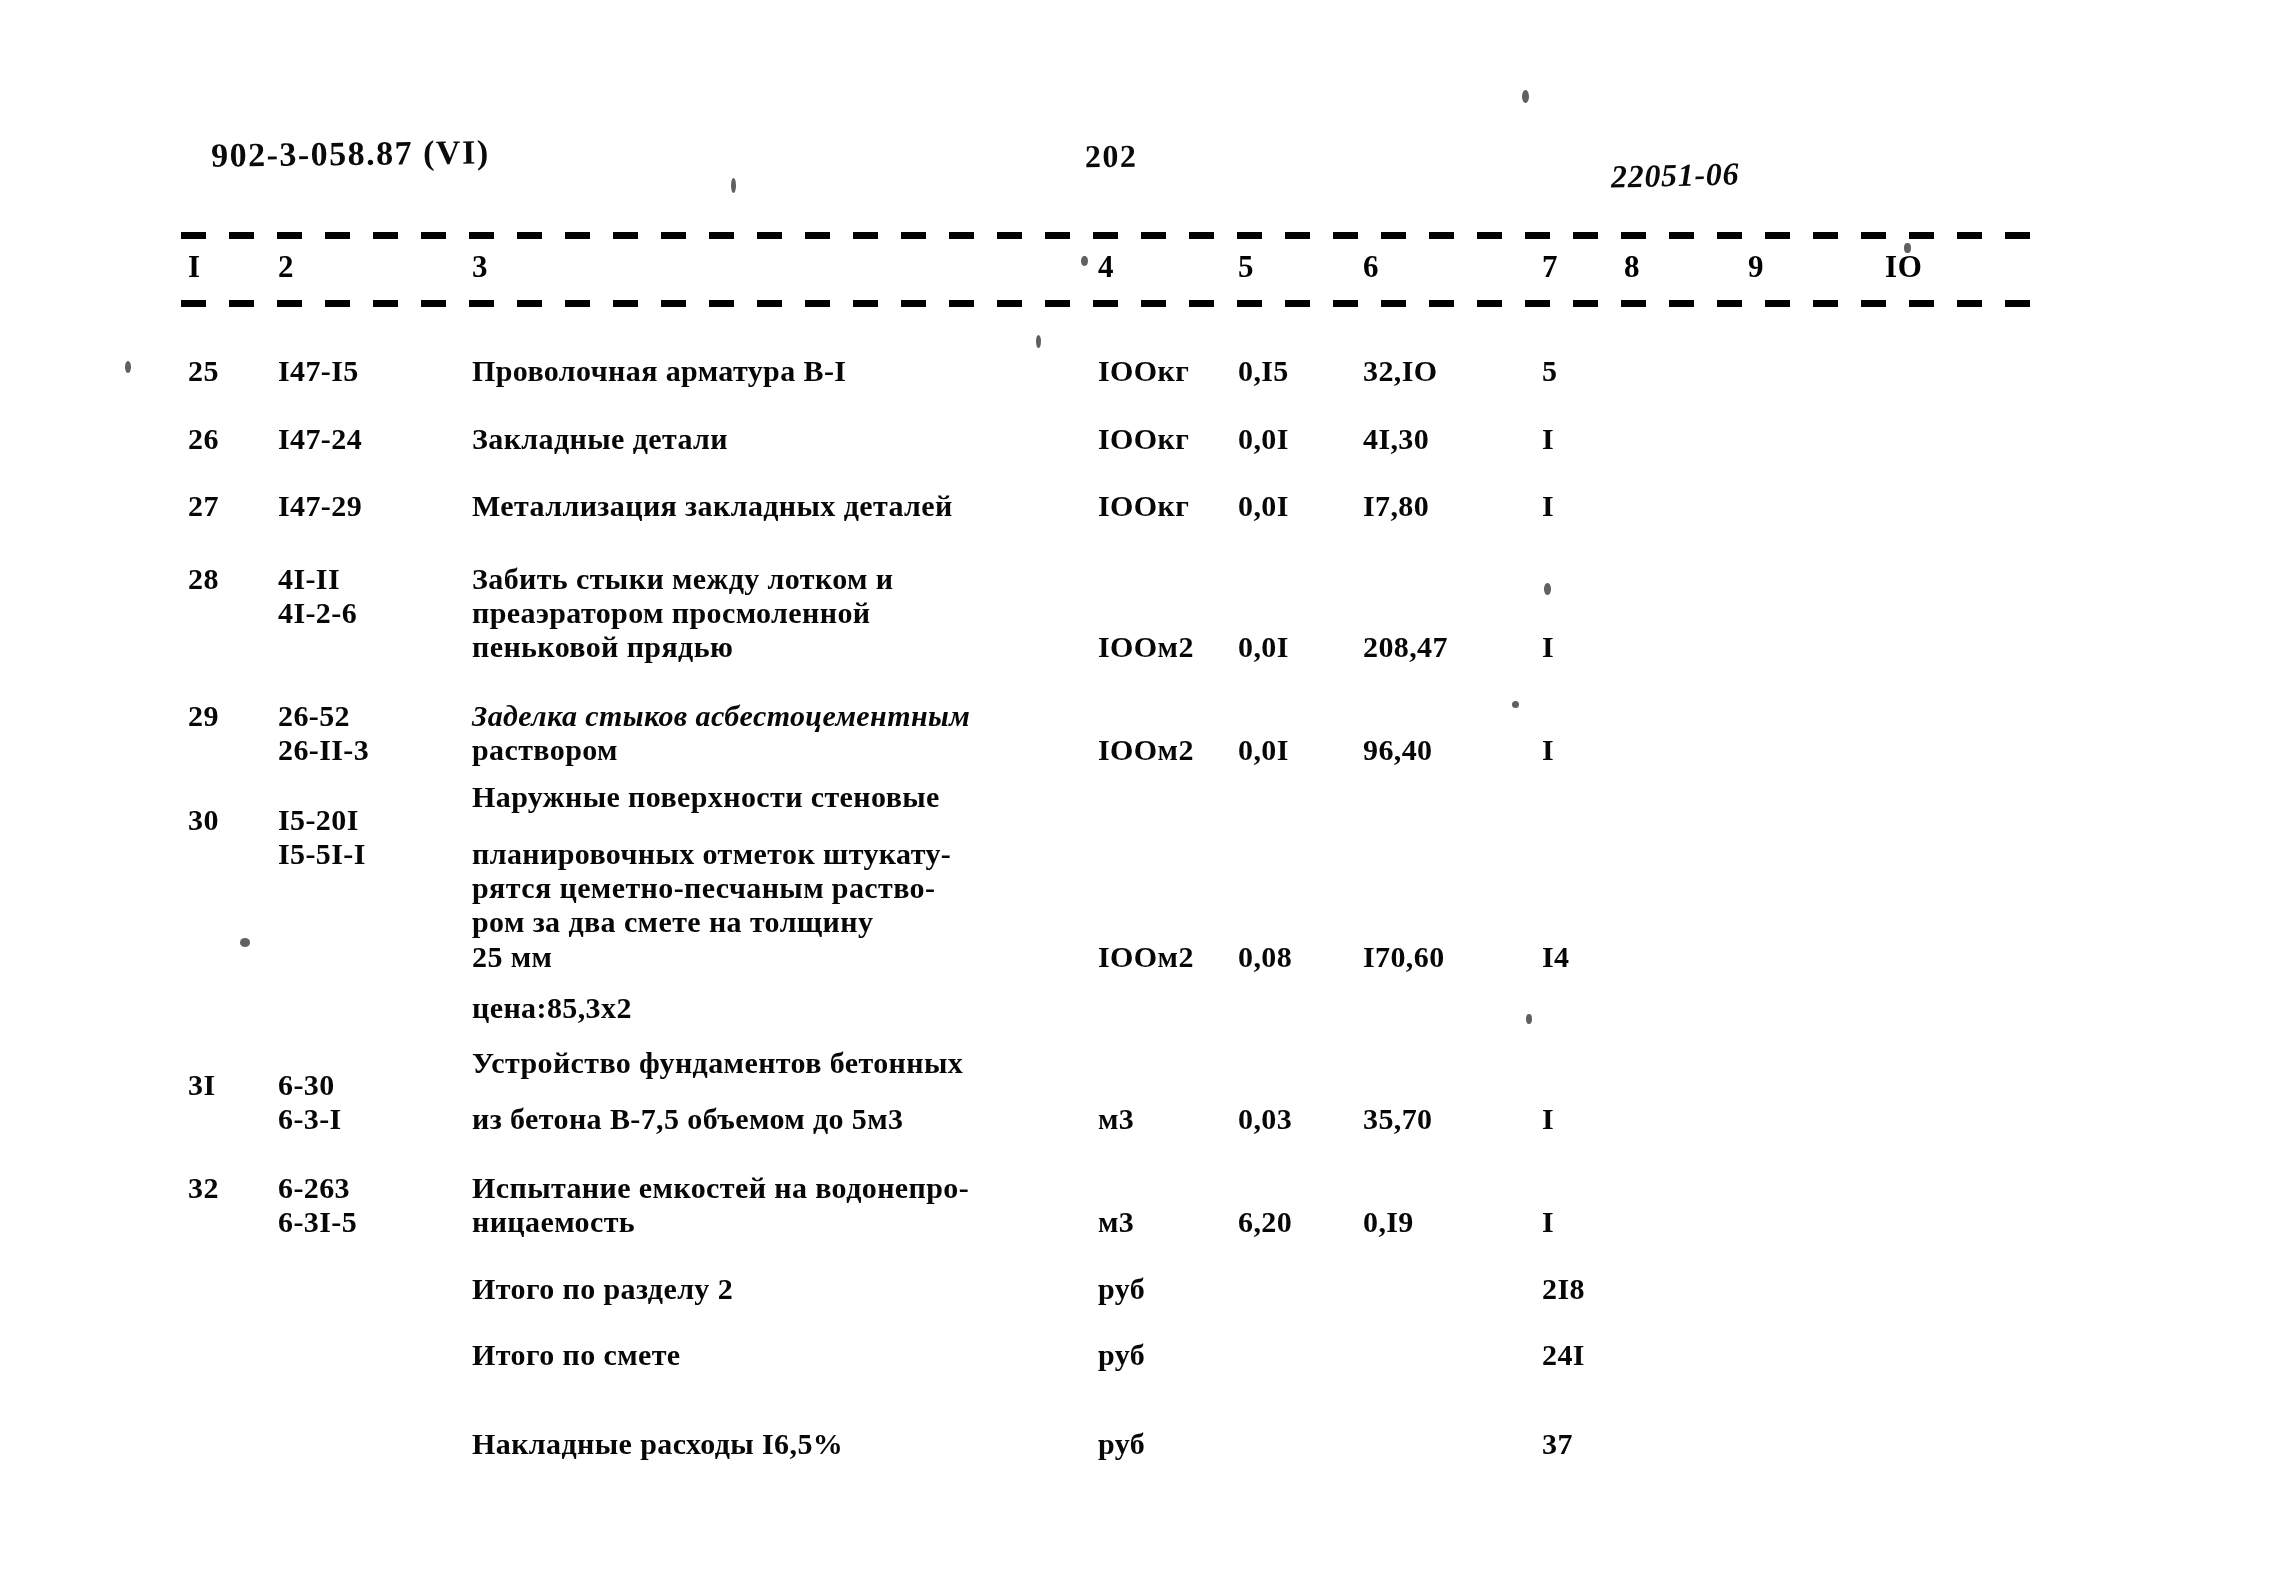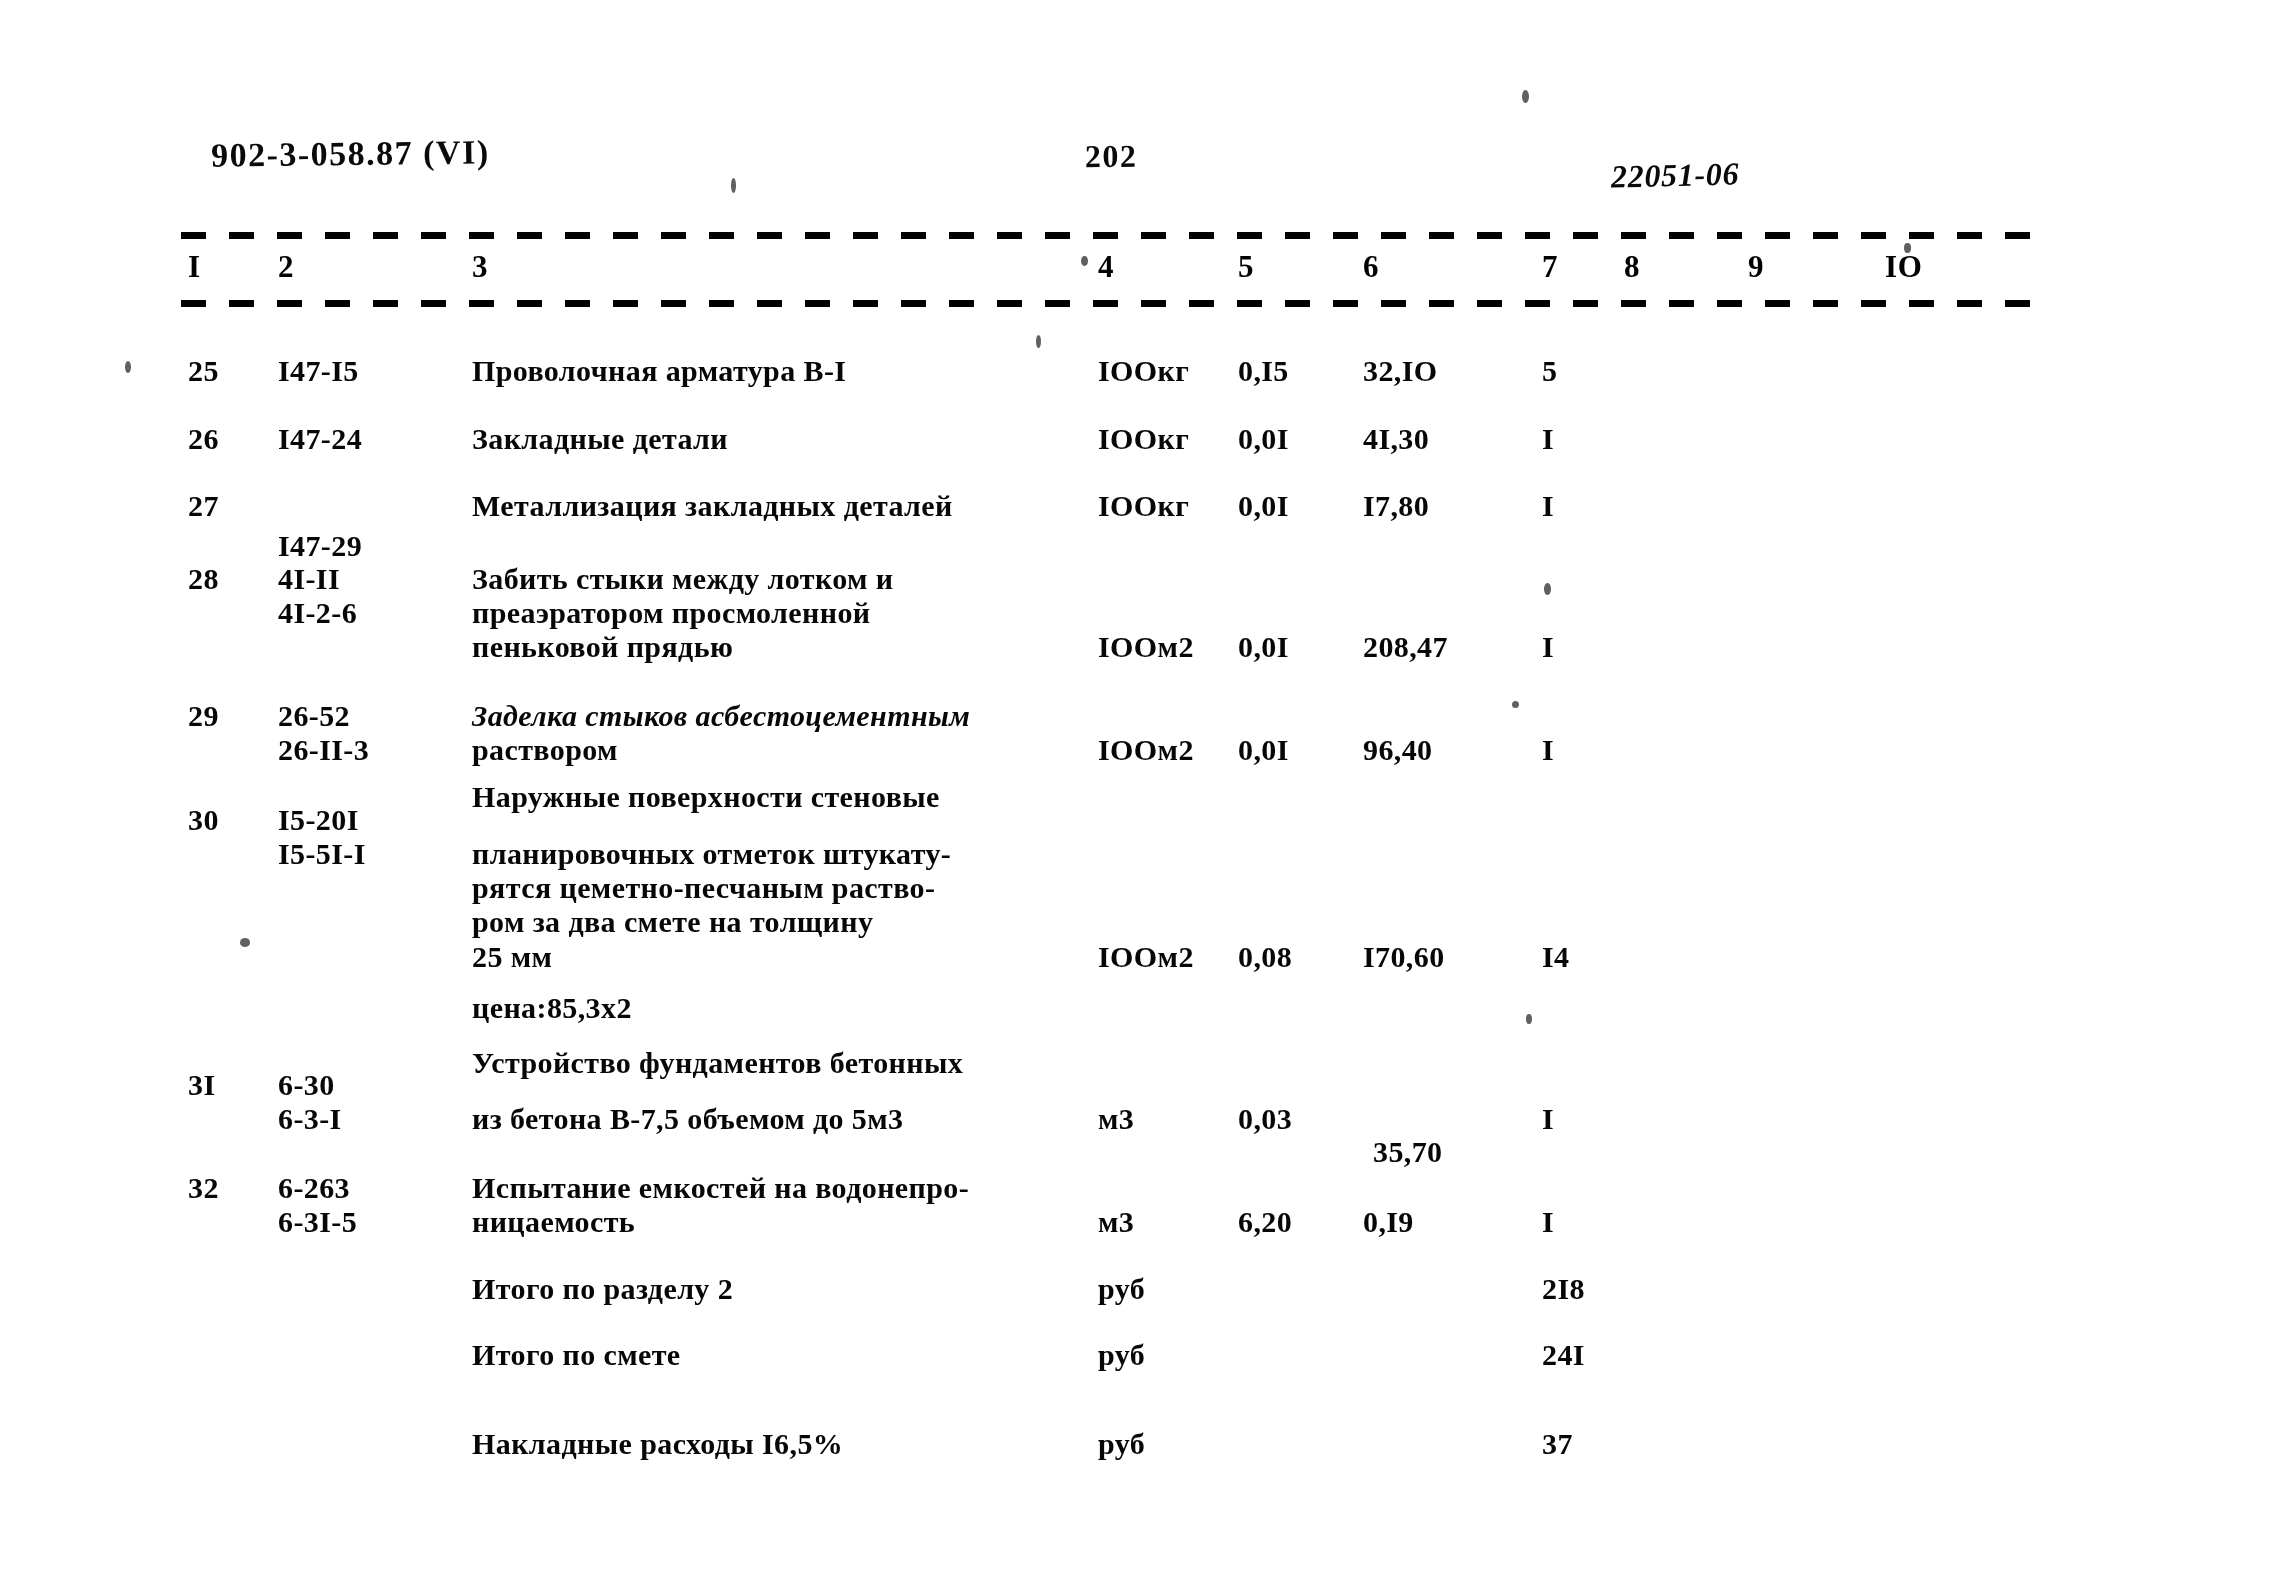--- a/index.html
+++ b/index.html
@@ -175,21 +175,21 @@
         <div class="cell c-num" style="top: 68px;">26</div>
         <div class="cell c-code" style="top: 68px;">I47-24</div>
         <div class="cell c-desc" style="top: 68px;">Закладные детали</div>
         <div class="cell c-unit" style="top: 68px;">IOOкг</div>
         <div class="cell c-qty" style="top: 68px;">0,0I</div>
         <div class="cell c-price" style="top: 68px;">4I,30</div>
         <div class="cell c-total" style="top: 68px;">I</div>
       </div>
       <div class="row" style="top: 0px; height: 0px; position: absolute; left: 0px;">
         <div class="cell c-num" style="top: 135px;">27</div>
-        <div class="cell c-code" style="top: 135px; margin-top: 40px;">I47-29</div>
+        <div class="cell c-code" style="top: 135px;">I47-29</div>
         <div class="cell c-desc" style="top: 135px;">Металлизация закладных деталей</div>
         <div class="cell c-unit" style="top: 135px;">IOOкг</div>
         <div class="cell c-qty" style="top: 135px;">0,0I</div>
         <div class="cell c-price" style="top: 135px;">I7,80</div>
         <div class="cell c-total" style="top: 135px;">I</div>
       </div>
       <div class="row" style="top: 0px; height: 0px; position: absolute; left: 0px;">
         <div class="cell c-num" style="top: 208px;">28</div>
         <div class="cell c-code" style="top: 208px;">4I-II</div>
         <div class="cell c-code" style="top: 242px;">4I-2-6</div>
@@ -228,21 +228,21 @@
         <div class="cell c-desc" style="top: 637px;">цена:85,3х2</div>
       </div>
       <div class="row" style="top: 0px; height: 0px; position: absolute; left: 0px;">
         <div class="cell c-num" style="top: 714px;">3I</div>
         <div class="cell c-code" style="top: 714px;">6-30</div>
         <div class="cell c-code" style="top: 748px;">6-3-I</div>
         <div class="cell c-desc" style="top: 692px;">Устройство фундаментов бетонных</div>
         <div class="cell c-desc" style="top: 748px;">из бетона В-7,5 объемом до 5м3</div>
         <div class="cell c-unit" style="top: 748px;">м3</div>
         <div class="cell c-qty" style="top: 748px;">0,03</div>
-        <div class="cell c-price" style="top: 781px; margin-left: 10px;">35,70</div>
+        <div class="cell c-price" style="top: 748px;">35,70</div>
         <div class="cell c-total" style="top: 748px;">I</div>
       </div>
       <div class="row" style="top: 0px; height: 0px; position: absolute; left: 0px;">
         <div class="cell c-num" style="top: 817px;">32</div>
         <div class="cell c-code" style="top: 817px;">6-263</div>
         <div class="cell c-code" style="top: 851px;">6-3I-5</div>
         <div class="cell c-desc" style="top: 817px;">Испытание емкостей на водонепро-</div>
         <div class="cell c-desc" style="top: 851px;">ницаемость</div>
         <div class="cell c-unit" style="top: 851px;">м3</div>
         <div class="cell c-qty" style="top: 851px;">6,20</div>

